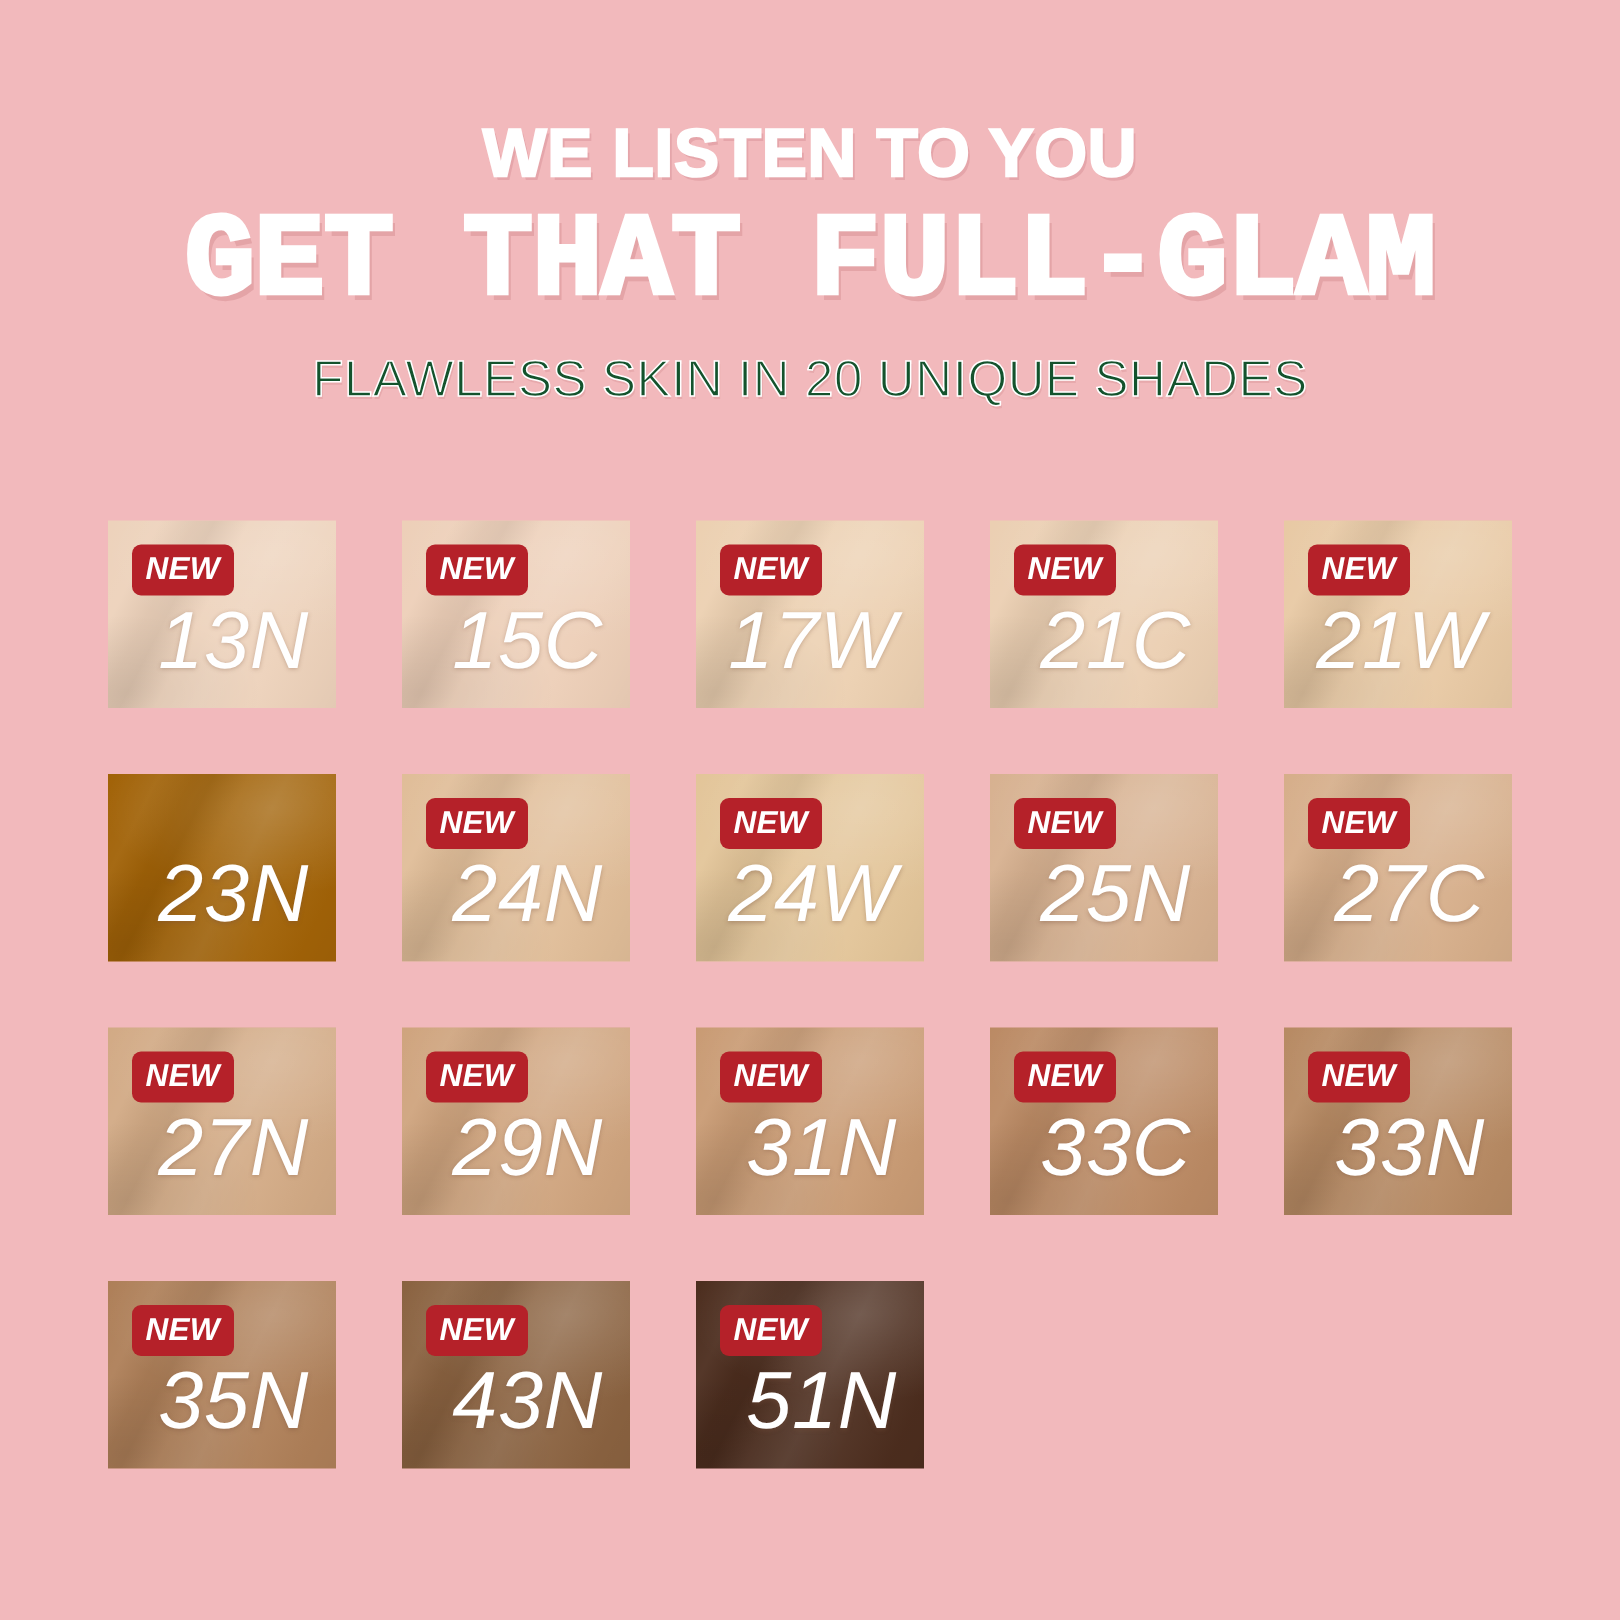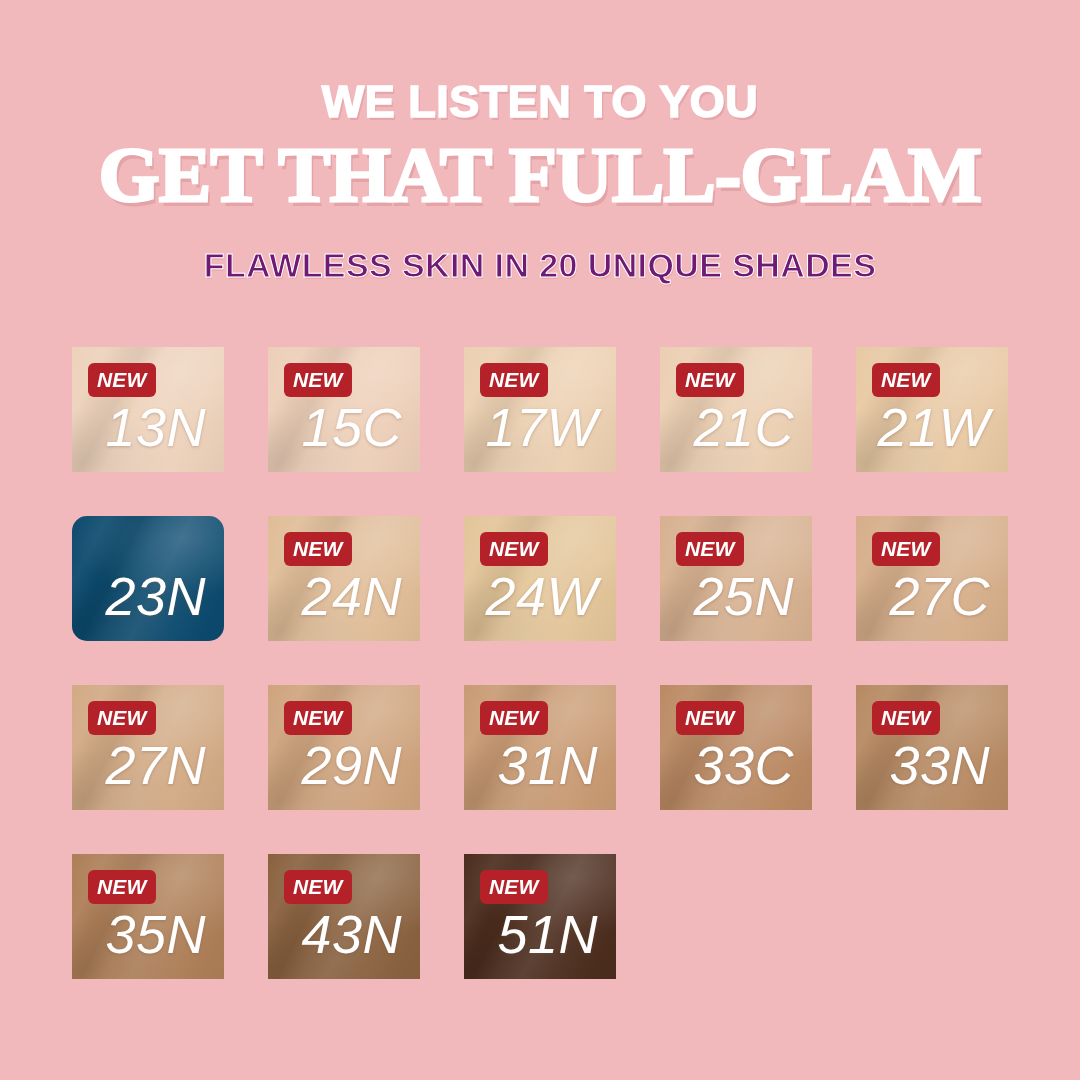--- a/index.html
+++ b/index.html
@@ -34,39 +34,39 @@
     font-weight: bold;
     font-size: 45px;
     letter-spacing: 0.5px;
     color: #ffffff;
     line-height: 1.05;
     text-shadow: 2px 3px 0 rgba(218,150,154,0.55);
     -webkit-text-stroke: 1.6px #ffffff;
     white-space: nowrap;
   }
   .headline {
-    font-family: Liberation Serif, serif;
+    font-family: Liberation Mono, monospace;
     font-weight: bold;
     font-size: 78px;
     letter-spacing: -0.5px;
     color: #ffffff;
     line-height: 1.08;
     margin-top: 8px;
     text-shadow: 3px 5px 0 rgba(218,150,154,0.6);
     -webkit-text-stroke: 3px #ffffff;
     white-space: nowrap;
   }
   .subline {
     font-family: "Liberation Sans", sans-serif;
-    font-weight: bold;
+    font-weight: normal;
     font-size: 34px;
     letter-spacing: 0.4px;
-    color: #701a75;
+    color: #14532d;
     line-height: 1.1;
-    margin-top: 30px;
+    margin-top: 18px;
     text-shadow: 1px 2px 0 rgba(218,150,154,0.45);
     -webkit-text-stroke: 1px #ffffff;
     white-space: nowrap;
   }
 
   
   .grid {
     position: absolute;
     left: 72px;
     top: 347px;
@@ -175,21 +175,21 @@
         <div class="sheen2"></div>
         <div class="badge" style="background: rgb(181, 33, 41); color: rgb(255, 255, 255);">NEW</div>
         <div class="shade-label">21C</div>
       </div>
       <div class="swatch" style="background: rgb(232, 201, 164);">
         <div class="sheen"></div>
         <div class="sheen2"></div>
         <div class="badge" style="background: rgb(181, 33, 41); color: rgb(255, 255, 255);">NEW</div>
         <div class="shade-label">21W</div>
       </div>
-      <div class="swatch" style="background: #0c4a6e; border-radius: 15px;">
+      <div class="swatch" style="background: #a16207;">
         <div class="sheen"></div>
         <div class="sheen2"></div>
         <div class="shade-label">23N</div>
       </div>
       <div class="swatch" style="background: rgb(224, 189, 152);">
         <div class="sheen"></div>
         <div class="sheen2"></div>
         <div class="badge" style="background: rgb(181, 33, 41); color: rgb(255, 255, 255);">NEW</div>
         <div class="shade-label">24N</div>
       </div>

